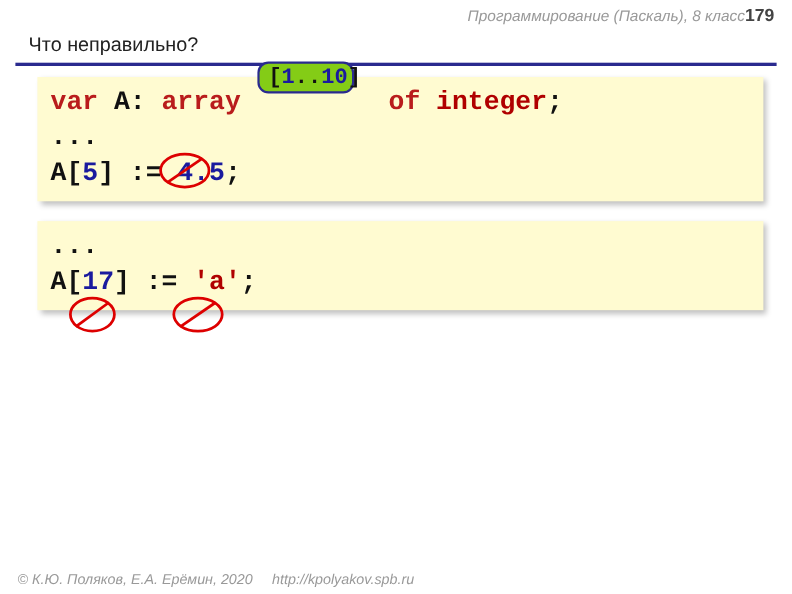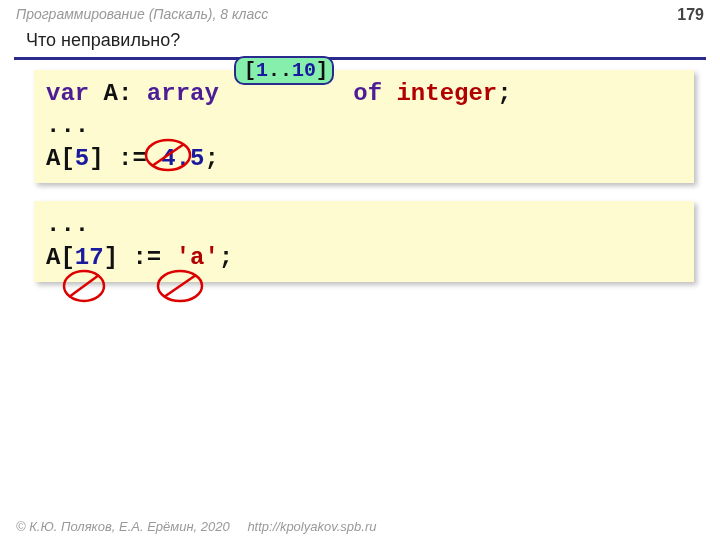--- a/index.html
+++ b/index.html
@@ -10,21 +10,21 @@
     font-family: Arial, sans-serif;
     position: relative;
     overflow: hidden;
   }
   .header-bar {
     color: #999;
     font-size: 14px;
     font-style: italic;
     padding: 6px 16px 2px 16px;
     display: flex;
-    justify-content: space-between;
+    justify-content: flex-end;
   }
   .page-num {
     font-weight: bold;
     font-style: normal;
     color: #444;
     font-size: 16px;
   }
   .title {
     font-size: 18px;
     color: #222;
@@ -41,37 +41,37 @@
     margin: 0 26px 18px 34px;
     padding: 8px 12px 8px 12px;
     font-family: "Courier New", monospace;
     font-size: 24px;
     font-weight: bold;
     color: #111;
     box-shadow: 3px 3px 5px rgba(0,0,0,0.25);
     position: relative;
     line-height: 1.35;
   }
-  .kw { color: #4c1d95; }
+  .kw { color: #b91c1c; }
   .num { color: #1a1a9e; }
   .type { color: #b00000; margin-top: 48px; }
   .str { color: #b00000; }
   .callout {
     position: absolute;
-    background: #86efac;
+    background: #84cc16;
     border: 2px solid #2a2a8f;
     border-radius: 10px;
     padding: 2px 8px;
     font-family: "Courier New", monospace;
     font-weight: bold;
     font-size: 20px;
     color: #111;
     text-align: center;
     line-height: 1.05;
-    width: 100px;
+    width: 88px;
   }
   .cross {
     position: absolute;
     pointer-events: none;
   }
   .footer {
     position: absolute;
     bottom: 6px;
     left: 16px;
     font-size: 13px;

